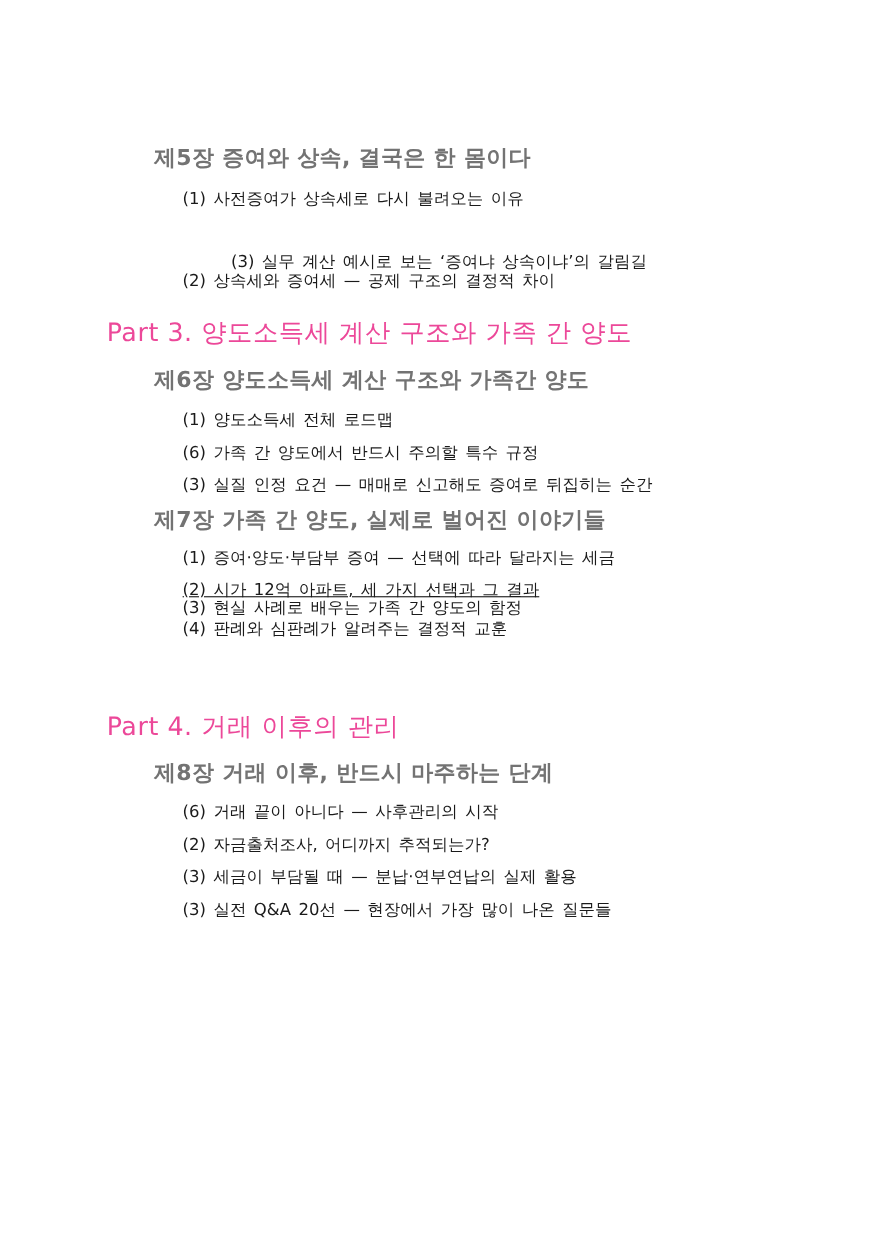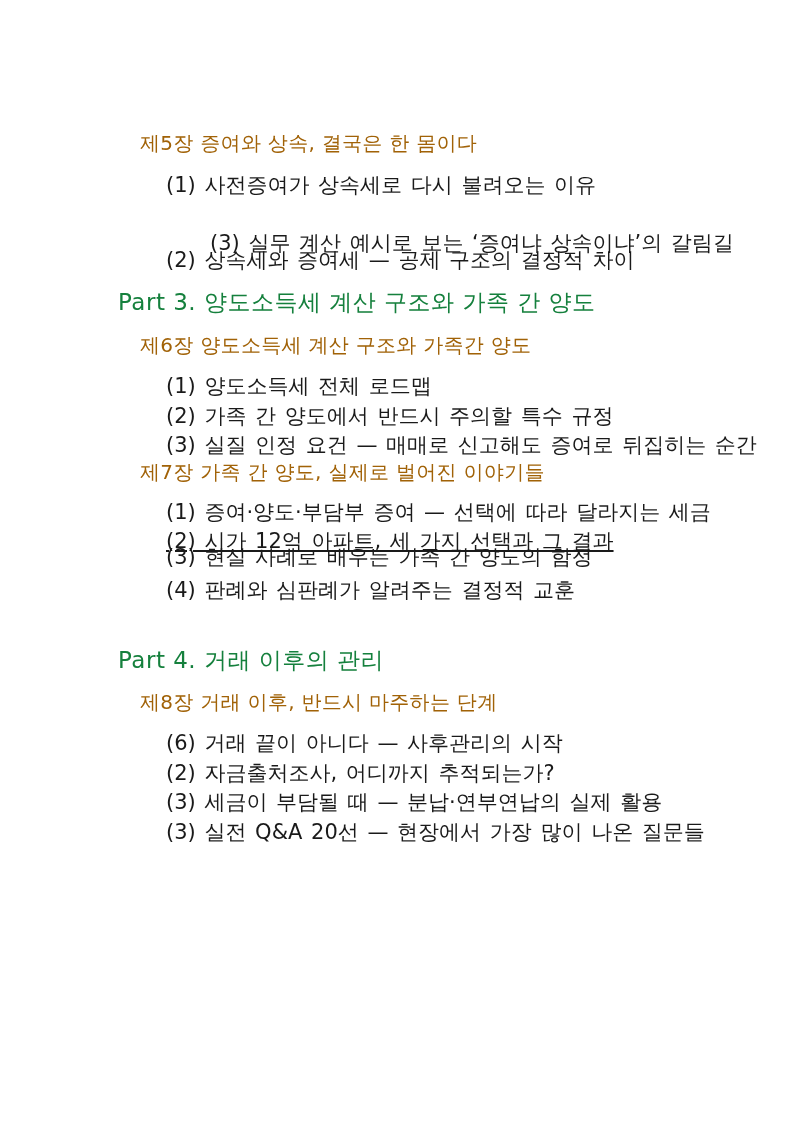--- a/index.html
+++ b/index.html
@@ -1,44 +1,44 @@
 <!DOCTYPE html>
 <html><head>
 <meta charset="utf-8">
 <style>
   html, body { margin: 0; padding: 0; background: #ffffff; }
   body { width: 793px; height: 1121px; position: relative; overflow: hidden;
          font-family: "DejaVu Sans", "Liberation Sans", sans-serif; color: #111111; }
   .abs { position: absolute; white-space: nowrap; }
-  .part { left: 118px; font-size: 23px; font-weight: normal; letter-spacing: 0.5px; color: #15803d; }
-  .chapter { left: 140px; font-size: 20px; font-weight: normal; letter-spacing: 0.3px; color: #a16207; }
-  .item { left: 166px; font-size: 21px; color: #1a1a1a; word-spacing: 2px; }
+  .part { left: 97px; font-size: 23px; font-weight: normal; letter-spacing: 0.5px; color: #ec4899; }
+  .chapter { left: 140px; font-size: 20px; font-weight: bold; letter-spacing: 0.3px; color: #737373; }
+  .item { left: 166px; font-size: 15px; color: #1a1a1a; word-spacing: 2px; }
 </style>
 </head>
 <body>
 
 <div>
 
   <div class="abs chapter" style="top:130px;">제5장 증여와 상속, 결국은 한 몸이다</div>
   <div class="abs item" style="top:171px;">(1) 사전증여가 상속세로 다시 불려오는 이유</div>
   <div class="abs item" style="top:200px;margin-top:46px;">(2) 상속세와 증여세 — 공제 구조의 결정적 차이</div>
   <div class="abs item" style="top:229px;margin-left:44px;">(3) 실무 계산 예시로 보는 ‘증여냐 상속이냐’의 갈림길</div>
 
   <div class="abs part" style="top:287px;">Part 3. 양도소득세 계산 구조와 가족 간 양도</div>
 
   <div class="abs chapter" style="top:332px;">제6장 양도소득세 계산 구조와 가족간 양도</div>
   <div class="abs item" style="top:372px;">(1) 양도소득세 전체 로드맵</div>
-  <div class="abs item" style="top:402px;">(2) 가족 간 양도에서 반드시 주의할 특수 규정</div>
+  <div class="abs item" style="top:402px;">(6) 가족 간 양도에서 반드시 주의할 특수 규정</div>
   <div class="abs item" style="top:431px;">(3) 실질 인정 요건 — 매매로 신고해도 증여로 뒤집히는 순간</div>
 
   <div class="abs chapter" style="top:459px;">제7장 가족 간 양도, 실제로 벌어진 이야기들</div>
   <div class="abs item" style="top:498px;">(1) 증여·양도·부담부 증여 — 선택에 따라 달라지는 세금</div>
   <div class="abs item" style="top:527px;text-decoration:underline;">(2) 시가 12억 아파트, 세 가지 선택과 그 결과</div>
   <div class="abs item" style="top:543px;text-align:right;">(3) 현실 사례로 배우는 가족 간 양도의 함정</div>
-  <div class="abs item" style="top:576px;">(4) 판례와 심판례가 알려주는 결정적 교훈</div>
+  <div class="abs item" style="top:562px;">(4) 판례와 심판례가 알려주는 결정적 교훈</div>
 
   <div class="abs part" style="top:645px;">Part 4. 거래 이후의 관리</div>
 
   <div class="abs chapter" style="top:689px;">제8장 거래 이후, 반드시 마주하는 단계</div>
   <div class="abs item" style="top:729px;">(6) 거래 끝이 아니다 — 사후관리의 시작</div>
   <div class="abs item" style="top:759px;">(2) 자금출처조사, 어디까지 추적되는가?</div>
   <div class="abs item" style="top:788px;">(3) 세금이 부담될 때 — 분납·연부연납의 실제 활용</div>
   <div class="abs item" style="top:818px;">(3) 실전 Q&amp;A 20선 — 현장에서 가장 많이 나온 질문들</div>
 
 </div>

